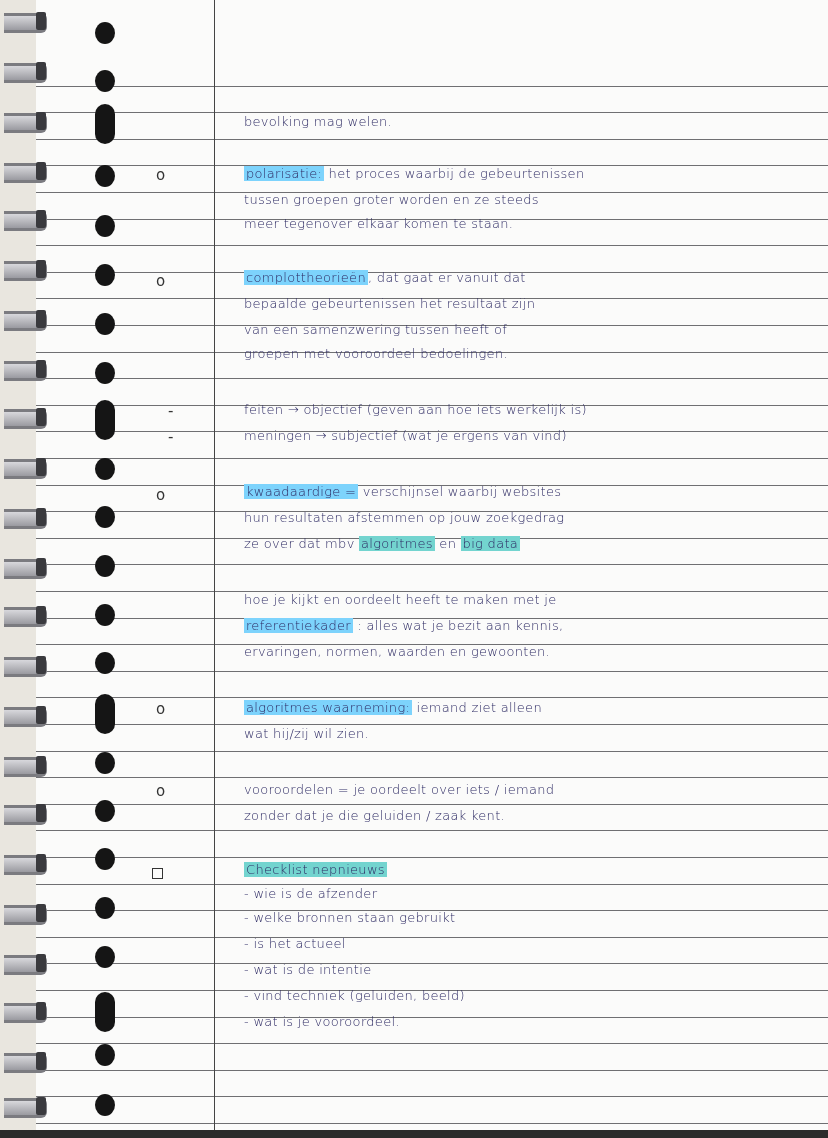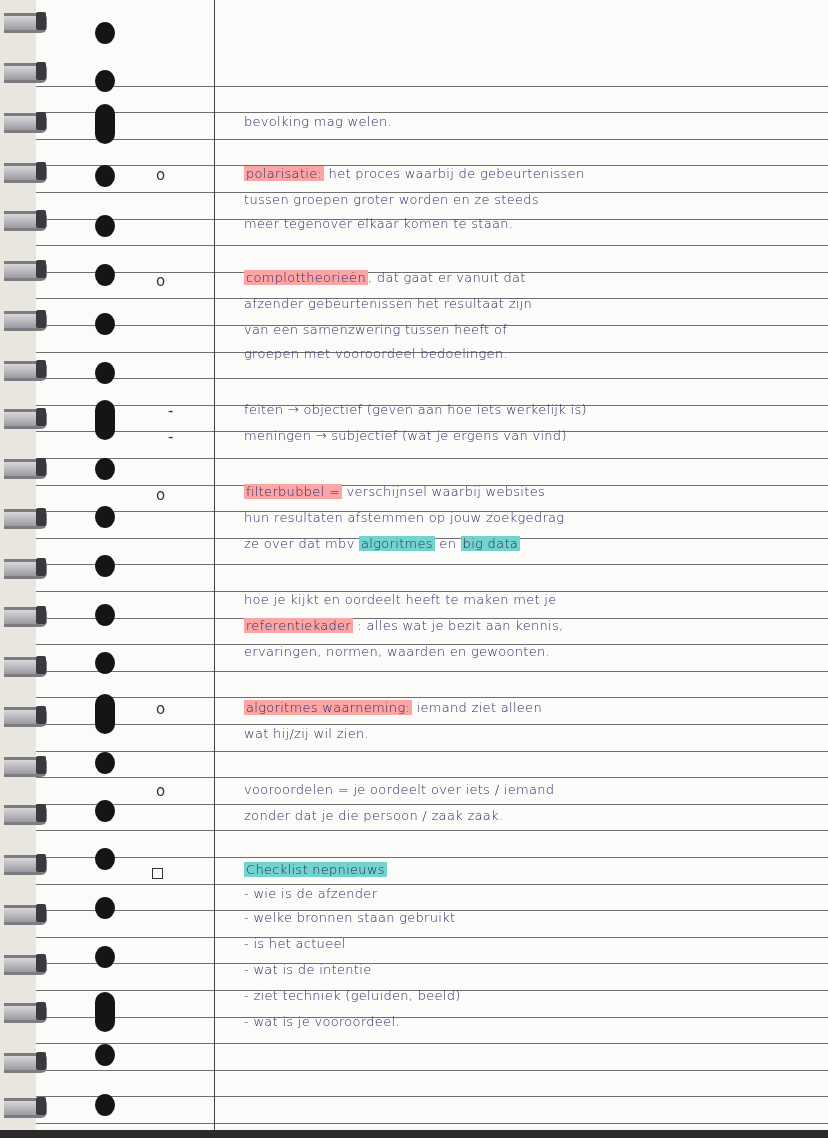--- a/index.html
+++ b/index.html
@@ -15,21 +15,21 @@
   .margin-line { position:absolute; left:178px; top:0; width:1px; height:1130px; background:#444; }
   .spiral { position:absolute; left:0; width:52px; height:22px; }
   .spiral .wire { position:absolute; left:4px; top:3px; width:40px; height:14px; border:3px solid #7b7b80; border-left:none; border-radius:0 6px 6px 0; background:linear-gradient(#d8d8dc,#9a9aa0); }
   .spiral .clip { position:absolute; left:36px; top:2px; width:10px; height:18px; background:#3a3a3e; border-radius:2px; }
   .hole { position:absolute; left:95px; width:20px; height:22px; border-radius:50%; background:#151515; }
   .hole.long { height:40px; border-radius:10px; }
   .line-text {
     position:absolute; left:196px; font-family:"DejaVu Sans", sans-serif; font-size:13px;
     color:#2d2a63; white-space:nowrap; letter-spacing:0.3px; font-weight:300;margin-left:48px;
   }
-  .hl-yellow { background:#fca5a5; padding:0 2px; color:#2d2a63; }
+  .hl-yellow { background:#7dd3fc; padding:0 2px; color:#2d2a63; }
   .hl-cyan { background:#73d4cf; padding:0 2px; color:#2d2a63; }
   .marker { position:absolute; font-size:15px; color:#333; }
   .checkbox { position:absolute; left:152px; width:9px; height:9px; border:1.5px solid #333; }
 </style>
 </head>
 <body>
 
 <div class="page">
   <div class="page-top-blank"></div>
   <div class="margin-line"></div>
@@ -162,47 +162,47 @@
 <div>
   <div class="line-text" style="top:114px">bevolking mag welen.</div>
 
   <span class="marker" style="left:156px;top:166px">o</span>
   <div class="line-text" style="top:166px"><span class="hl-yellow">polarisatie:</span><span> het proces waarbij de gebeurtenissen</span></div>
   <div class="line-text" style="top:192px">tussen groepen groter worden en ze steeds</div>
   <div class="line-text" style="top:216px">meer tegenover elkaar komen te staan.</div>
 
   <span class="marker" style="left:156px;top:272px">o</span>
   <div class="line-text" style="top:270px"><span class="hl-yellow">complottheorieën</span><span>, dat gaat er vanuit dat</span></div>
-  <div class="line-text" style="top:296px">afzender gebeurtenissen het resultaat zijn</div>
+  <div class="line-text" style="top:296px">bepaalde gebeurtenissen het resultaat zijn</div>
   <div class="line-text" style="top:322px">van een samenzwering tussen heeft of</div>
   <div class="line-text" style="top:346px">groepen met vooroordeel bedoelingen.</div>
 
   <span class="marker" style="left:168px;top:402px">-</span>
   <div class="line-text" style="top:402px">feiten → objectief (geven aan hoe iets werkelijk is)</div>
   <span class="marker" style="left:168px;top:428px">-</span>
   <div class="line-text" style="top:428px">meningen → subjectief (wat je ergens van vind)</div>
 
   <span class="marker" style="left:156px;top:486px">o</span>
-  <div class="line-text" style="top:484px"><span class="hl-yellow">filterbubbel =</span><span> verschijnsel waarbij websites</span></div>
+  <div class="line-text" style="top:484px"><span class="hl-yellow">kwaadaardige =</span><span> verschijnsel waarbij websites</span></div>
   <div class="line-text" style="top:510px">hun resultaten afstemmen op jouw zoekgedrag</div>
   <div class="line-text" style="top:536px"><span>ze over dat mbv </span><span class="hl-cyan">algoritmes</span><span> en </span><span class="hl-cyan">big data</span></div>
 
   <div class="line-text" style="top:592px">hoe je kijkt en oordeelt heeft te maken met je</div>
   <div class="line-text" style="top:618px"><span class="hl-yellow">referentiekader</span><span> : alles wat je bezit aan kennis,</span></div>
   <div class="line-text" style="top:644px">ervaringen, normen, waarden en gewoonten.</div>
 
   <span class="marker" style="left:156px;top:700px">o</span>
   <div class="line-text" style="top:700px"><span class="hl-yellow">algoritmes waarneming:</span><span> iemand ziet alleen</span></div>
   <div class="line-text" style="top:726px">wat hij/zij wil zien.</div>
 
   <span class="marker" style="left:156px;top:782px">o</span>
   <div class="line-text" style="top:782px">vooroordelen = je oordeelt over iets / iemand</div>
-  <div class="line-text" style="top:808px">zonder dat je die persoon / zaak zaak.</div>
+  <div class="line-text" style="top:808px">zonder dat je die geluiden / zaak kent.</div>
 
   <span class="checkbox" style="top:868px"></span>
   <div class="line-text" style="top:862px"><span class="hl-cyan">Checklist nepnieuws</span></div>
   <div class="line-text" style="top:886px">- wie is de afzender</div>
   <div class="line-text" style="top:910px">- welke bronnen staan gebruikt</div>
   <div class="line-text" style="top:936px">- is het actueel</div>
   <div class="line-text" style="top:962px">- wat is de intentie</div>
-  <div class="line-text" style="top:988px">- ziet techniek (geluiden, beeld)</div>
+  <div class="line-text" style="top:988px">- vind techniek (geluiden, beeld)</div>
   <div class="line-text" style="top:1014px">- wat is je vooroordeel.</div>
 </div>
 
 </body></html>

